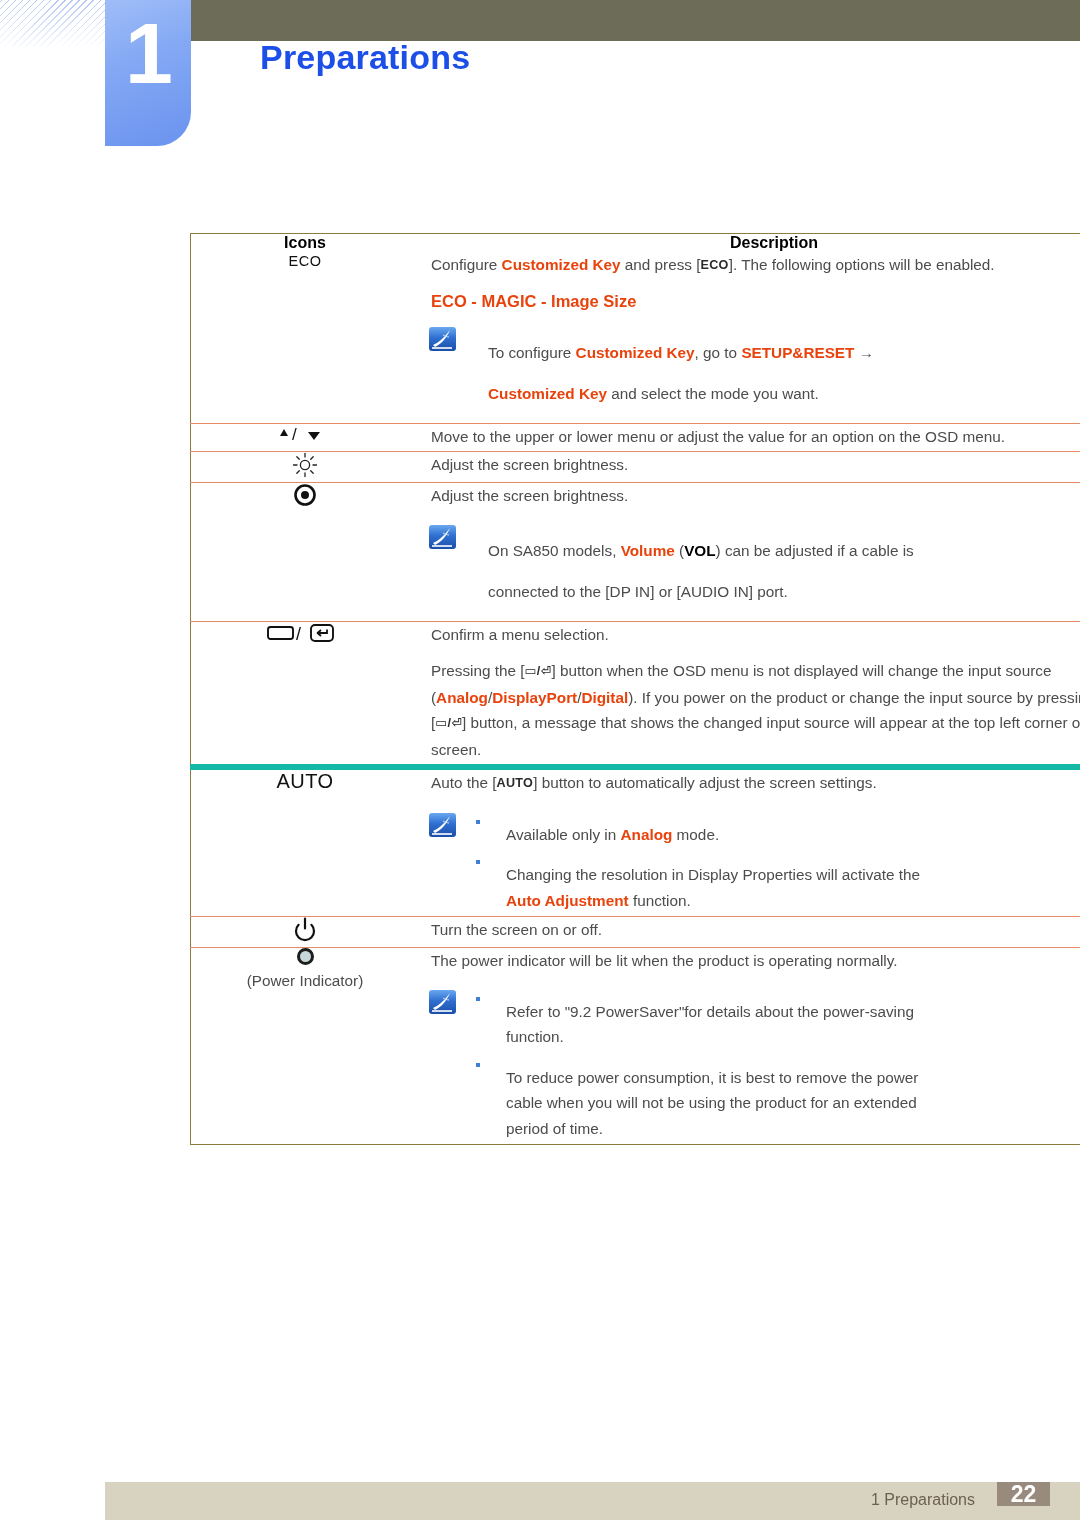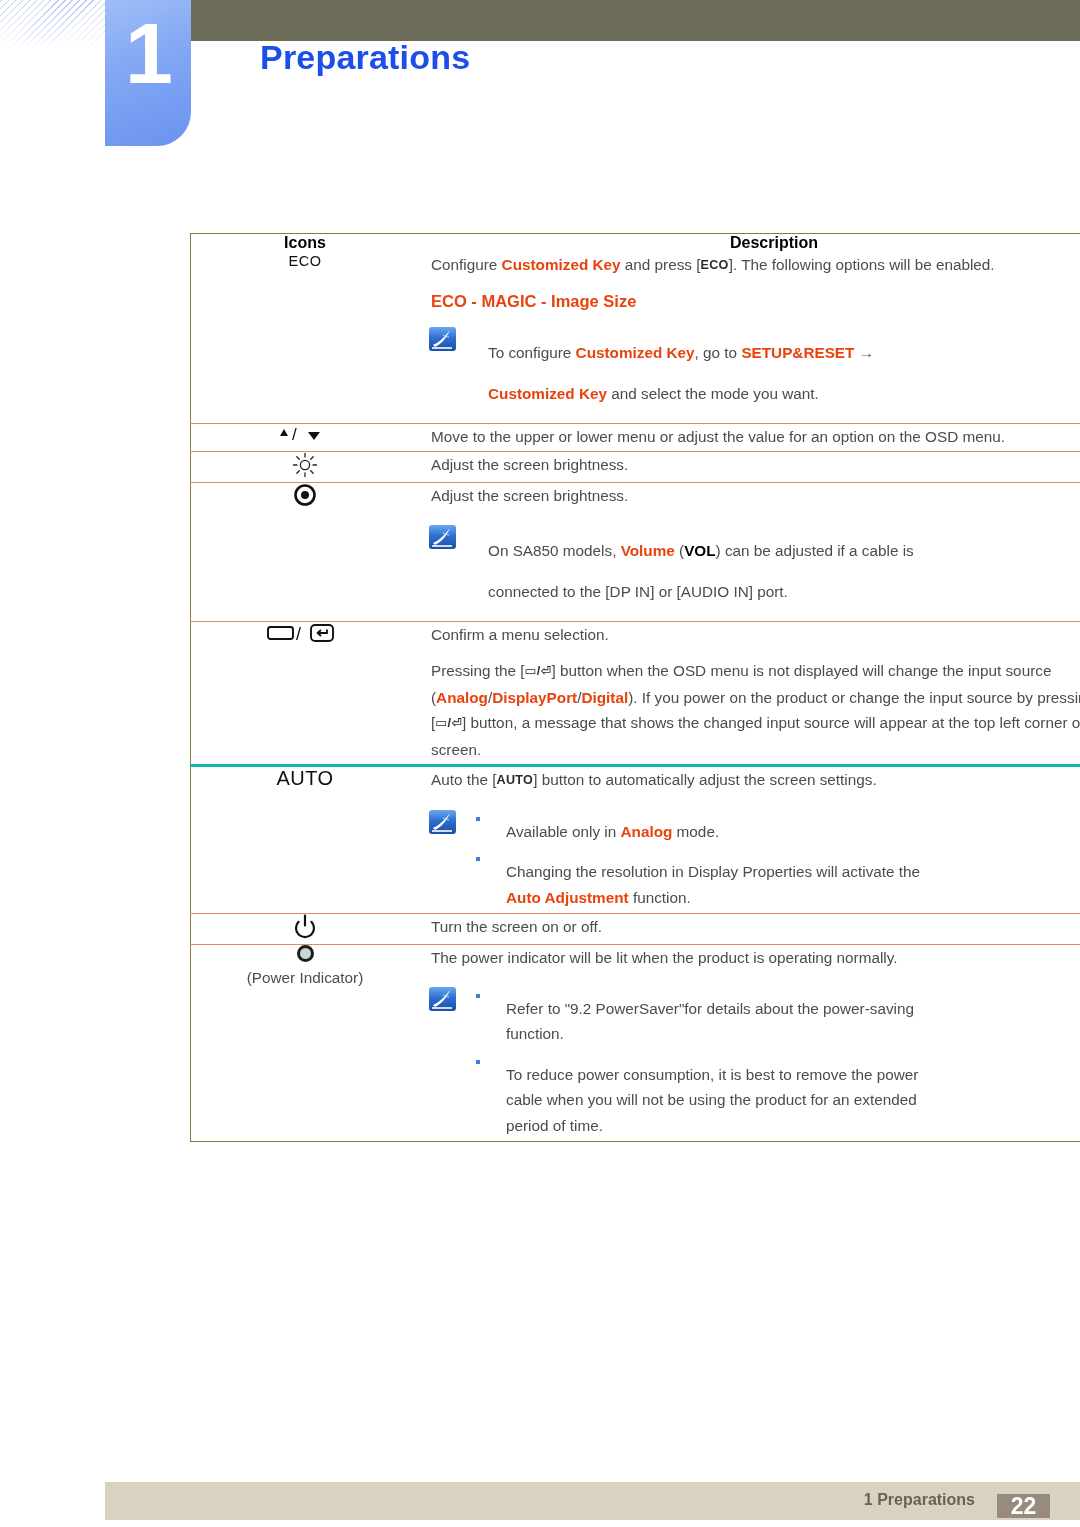--- a/index.html
+++ b/index.html
@@ -43,21 +43,21 @@
   
   .tbl{
     position:absolute;left:190px;top:233px;width:940px;
     border:1px solid #8b7c3b;
     border-collapse:collapse;
     background:#fff;
   }
   .tbl td,.tbl th{border:0;padding:0;vertical-align:top;}
   .vdiv{border-right:1px solid #e8a384;}
   .rowline td{border-top:1px solid #e38b62;}
-  .rowline-l td{border-top:3px solid #14b8a6;}
+  .rowline-l td{border-top:6px solid #14b8a6;}
 
   .iconcell{
     width:228px;text-align:center;vertical-align:middle;
     color:#1b1b1b;
   }
   .desccell{padding:14px 16px 16px 12px;}
 
   
   .p{
     color:#4c4c4c;font-size:15.3px;line-height:25.5px;
@@ -96,27 +96,27 @@
     border:3px solid #1d1d1d;background:#c8d7da;box-sizing:border-box;
   }
 
   
   .footbar{
     position:absolute;left:105px;right:0;top:1482px;height:38px;
     background:#d8d3c0;
   }
   .foottext{
     position:absolute;right:105px;top:1491px;
-    color:#6d5f53;font-size:16px;font-weight:bold;
+    color:#6d5f53;font-size:16px;font-weight:normal;
   }
   .pagebox{
     position:absolute;right:30px;top:1482px;width:53px;height:24px;
     background:#988a7c;color:#fff;
     display:flex;align-items:center;justify-content:center;
-    font-size:23px;font-weight:bold;margin-top:12px;
+    font-size:23px;font-weight:bold;
   }
 </style>
 </head>
 <body>
 
 <div class="hatch"></div>
 <div class="olivebar"></div>
 <div class="chaptertab">
   <div class="chapternum">1</div>
 </div>

